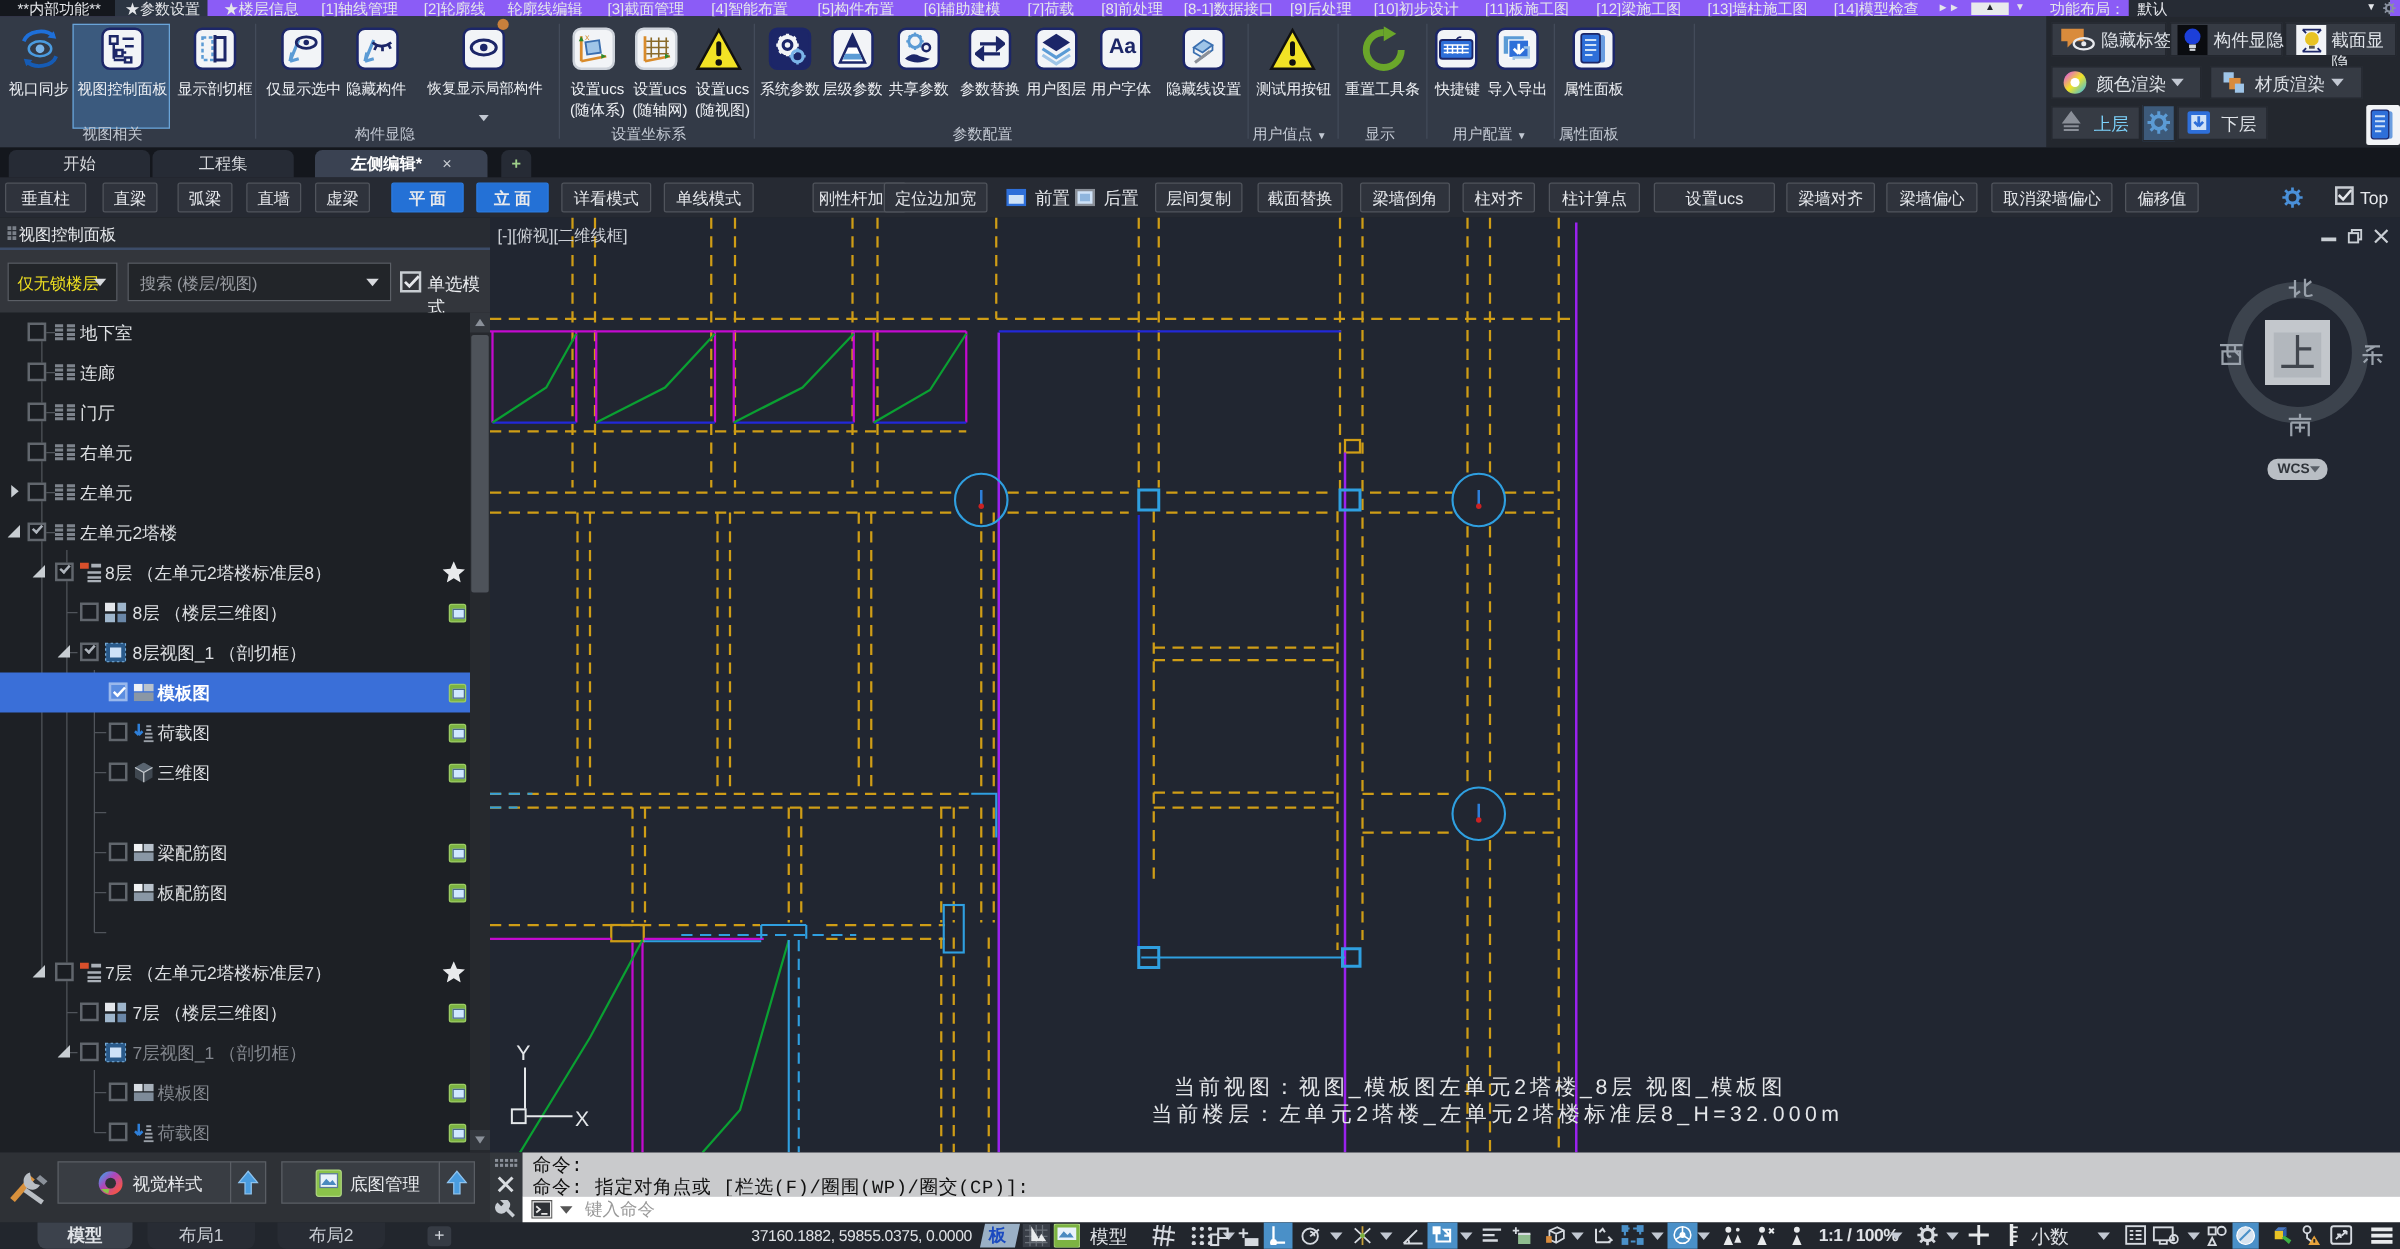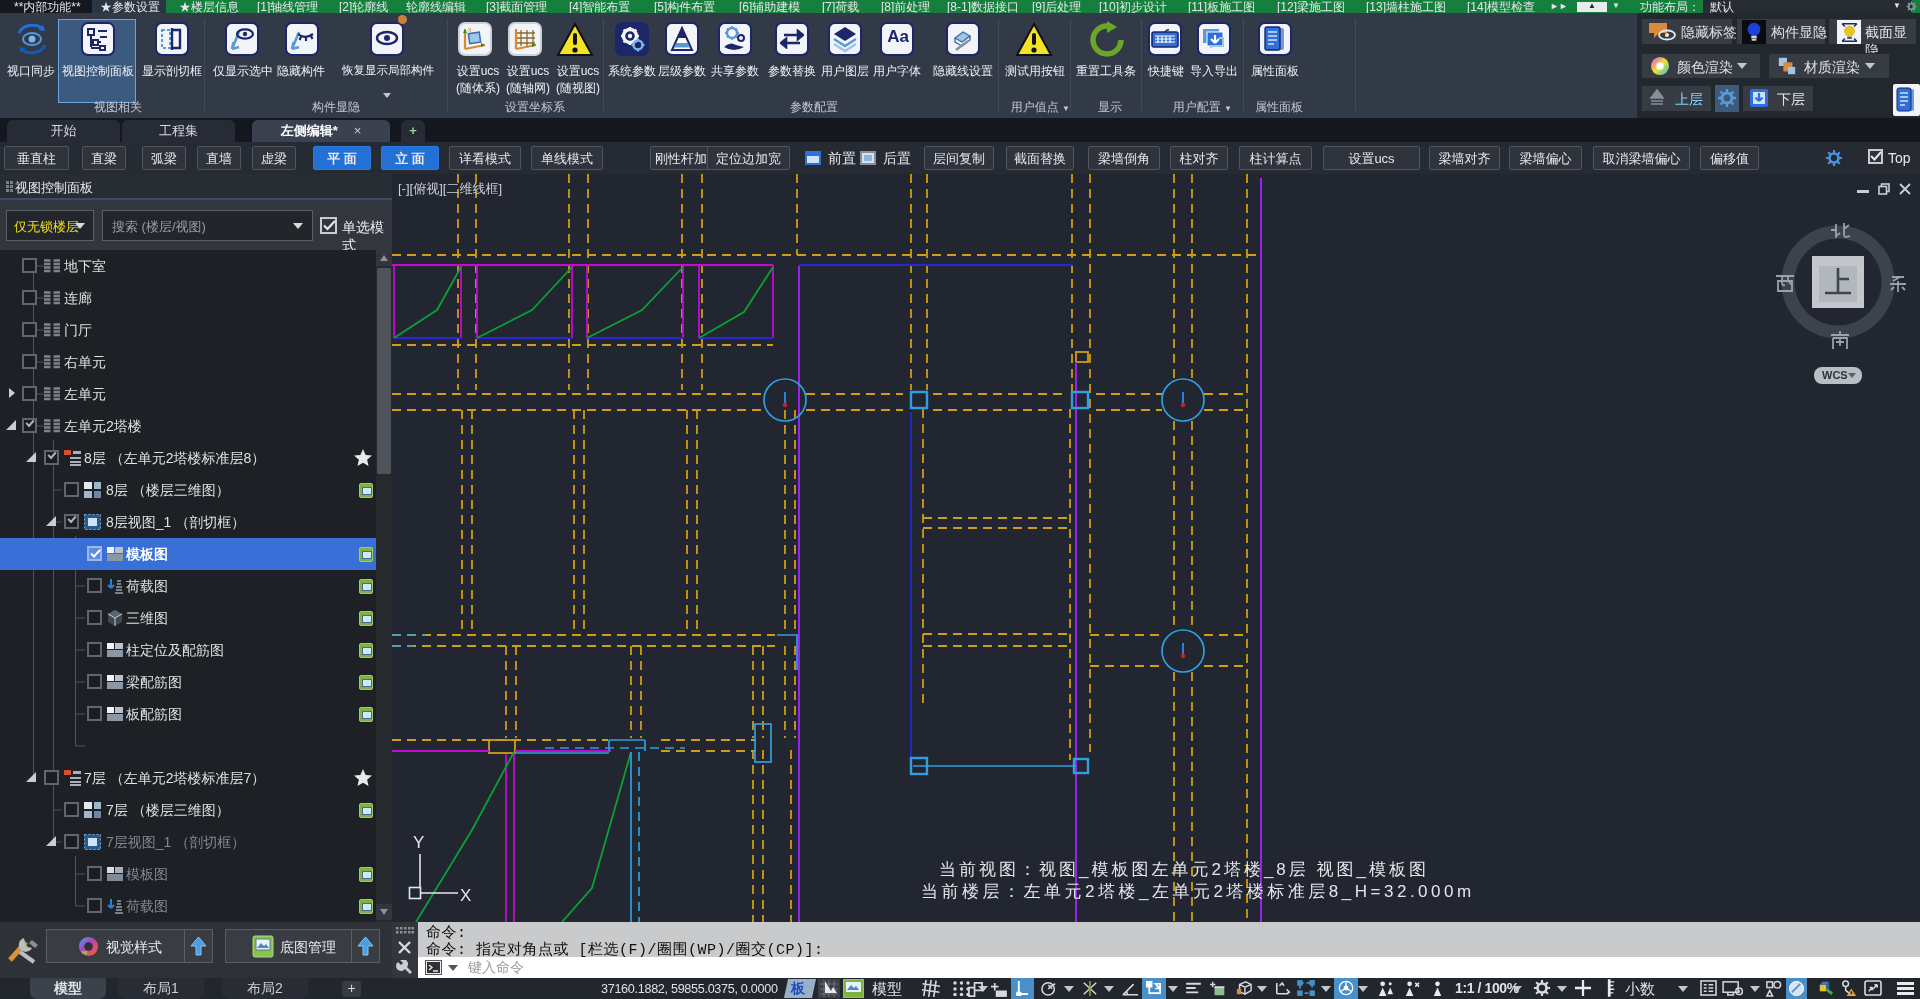--- a/index.html
+++ b/index.html
@@ -1,27 +1,27 @@
 <!DOCTYPE html>
 <html><head>
 <meta charset="utf-8">
 <style>
 html,body{margin:0;padding:0;width:1920px;height:999px;overflow:hidden;background:#20242c;
 font-family:"Liberation Sans",sans-serif;-webkit-font-smoothing:antialiased}
 .abs{position:absolute}
 #stage{position:absolute;left:0;top:0;width:1920px;height:999px}
 
-#menubar{left:0;top:0;width:1920px;height:13px;background:#15803d;color:#e4e6ea;font-size:12px}
+#menubar{left:0;top:0;width:1920px;height:13px;background:#8b5cf6;color:#e4e6ea;font-size:12px}
 #menubar span{position:absolute;top:-1px;white-space:nowrap}
 
 #ribbon{left:0;top:13px;width:1920px;height:105px;background:#333a47;overflow:hidden}
 .rsep{position:absolute;top:6px;width:1px;height:92px;background:#434b5a}
 .ricon{position:absolute;width:34px;height:34px;background:#f2f4f7;border:2px solid #1c2668;border-radius:7px;box-sizing:border-box}
 .rlab{position:absolute;color:#eef0f4;font-size:12px;text-align:center;white-space:nowrap}
-.rglab{position:absolute;top:86px;color:#c2c8d2;font-size:12px;text-align:right;white-space:nowrap}
+.rglab{position:absolute;top:86px;color:#c2c8d2;font-size:12px;text-align:left;white-space:nowrap}
 .selbtn{position:absolute;left:58px;top:6px;width:78px;height:84px;background:#3b5a7e;border:1px solid #6aa4d8;box-sizing:border-box}
 #ribbonright{position:absolute;left:1637px;top:13px;width:283px;height:105px;background:#23272e}
 .rrbtn{position:absolute;height:27px;background:#363b44;border:1px solid #23272e;color:#dfe3e8;font-size:14px;box-sizing:border-box}
 
 #tabrow{left:0;top:118px;width:1920px;height:24px;background:#14171d;color:#d8dade;font-size:13px}
 .dtab{position:absolute;top:2px;height:22px;line-height:22px;background:#262b35;border-radius:6px 6px 0 0;text-align:center}
 
 #toolrow{left:0;top:142px;width:1920px;height:32px;background:#262a33}
 .tbtn{position:absolute;top:4px;height:24px;line-height:24px;background:#2f333c;border:1px solid #50545c;color:#e6e8ec;font-size:13px;text-align:center;box-sizing:border-box;border-radius:2px;white-space:nowrap}
 .tbtn.blue{background:#2471d6;border-color:#2a7be0;font-weight:bold}
@@ -525,30 +525,20 @@
 <div class="trow" style="top:352px">
           <div class="cb" style="left:87px"></div>
           <svg class="abs" style="left:107px;top:8px" width="16" height="16" viewBox="0 0 16 16">
             <path d="M8 0 L15 4 V12 L8 16 L1 12 V4Z" fill="#3f4750"></path>
             <path d="M8 0 L15 4 L8 8 L1 4Z" fill="#596470"></path>
             <path d="M8 8 v8 M1 4 l7 4 M15 4 l-7 4" stroke="#c8cdd2" stroke-width="1"></path>
           </svg>
           <span class="txt" style="left:126px">三维图</span>
           <div class="badge"></div>
         </div>
-<div class="trow" style="top:384px">
-          <div class="cb" style="left:87px"></div>
-          <svg class="abs" style="left:107px;top:9px" width="16" height="14">
-            <rect x="0" y="0" width="7" height="6" fill="#f0f2f5"></rect>
-            <rect x="8" y="0" width="8" height="6" fill="#b9c2cc"></rect>
-            <rect x="0" y="7" width="16" height="7" fill="#8a97a5"></rect>
-          </svg>
-          <span class="txt" style="left:126px">柱定位及配筋图</span>
-          <div class="badge"></div>
-        </div>
 <div class="trow" style="top:448px">
           <div class="cb" style="left:87px"></div>
           <svg class="abs" style="left:107px;top:9px" width="16" height="14">
             <rect x="0" y="0" width="7" height="6" fill="#f0f2f5"></rect>
             <rect x="8" y="0" width="8" height="6" fill="#b9c2cc"></rect>
             <rect x="0" y="7" width="16" height="7" fill="#8a97a5"></rect>
           </svg>
           <span class="txt" style="left:126px">板配筋图</span>
           <div class="badge"></div>
         </div>

